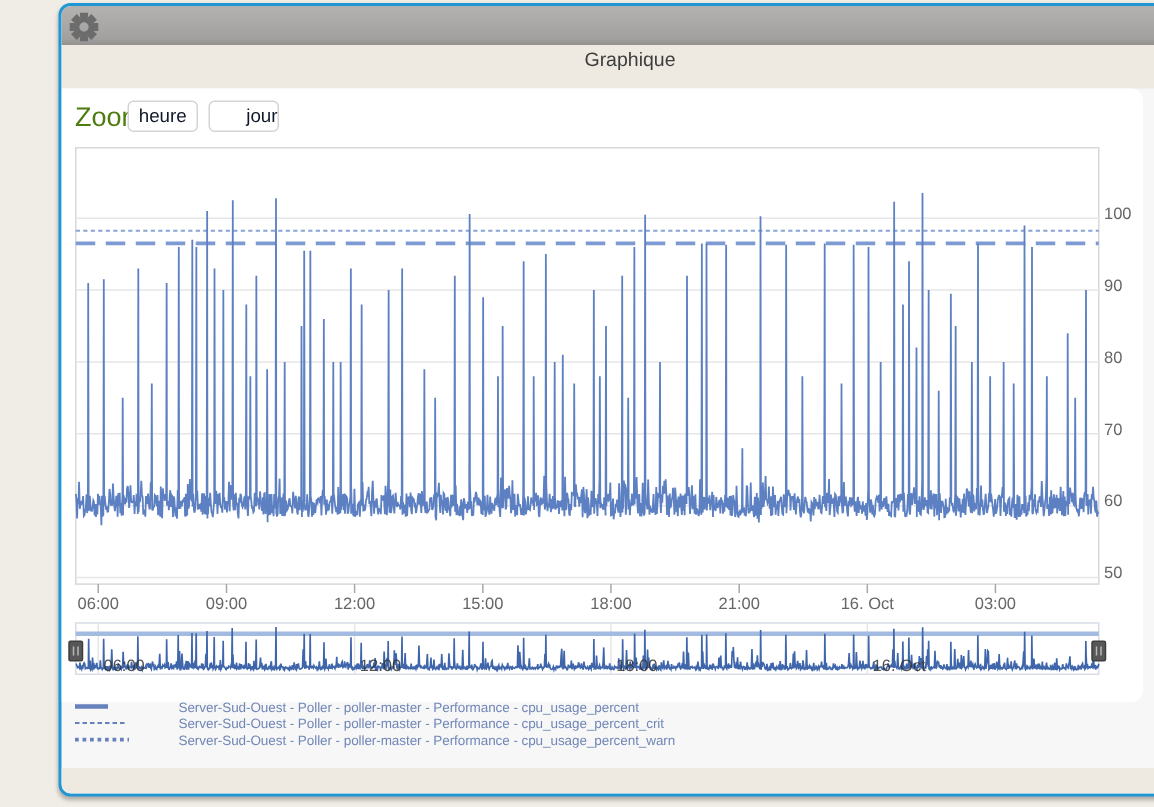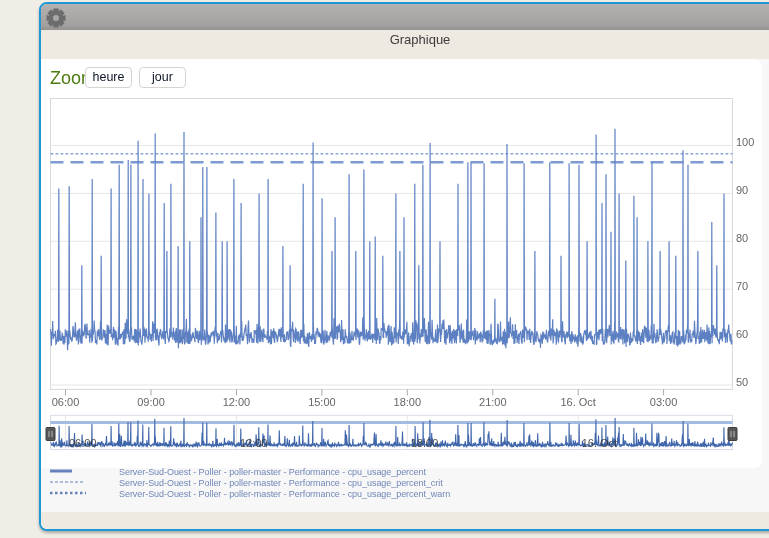--- a/index.html
+++ b/index.html
@@ -29,21 +29,21 @@
       <path d="M1.5 5.6 h9 v9.2 a1.6 1.6 0 0 1 -1.6 1.6 h-5.8 a1.6 1.6 0 0 1 -1.6 -1.6 Z" fill="#757575"></path>
       <line x1="3.6" y1="7" x2="3.6" y2="14.8" stroke="#a6a6a6" stroke-width="1"></line>
       <line x1="6" y1="7" x2="6" y2="14.8" stroke="#a6a6a6" stroke-width="1"></line>
       <line x1="8.4" y1="7" x2="8.4" y2="14.8" stroke="#a6a6a6" stroke-width="1"></line>
     </svg>
   </div>
   <div id="ttl">Graphique</div>
   <div id="panel"></div>
   <div id="zoomlbl">Zoom</div>
   <div class="zb" style="left:44px;">heure</div>
-  <div class="zb" style="left:98px;">jour</div>
+  <div class="zb" style="left:98px;text-align:right;">jour</div>
   <svg id="chart" width="721" height="416" style="position:absolute;left:0;top:84px" viewBox="0 0 721 416">
     <rect x="9.5" y="10.5" width="682.0" height="290.9" fill="#fff" stroke="#d8d8d8" stroke-width="1"></rect>
     <line x1="9.5" y1="57.5" x2="691.5" y2="57.5" stroke="#e6e6e6" stroke-width="1"></line>
       <line x1="9.5" y1="105.4" x2="691.5" y2="105.4" stroke="#e6e6e6" stroke-width="1"></line>
       <line x1="9.5" y1="153.3" x2="691.5" y2="153.3" stroke="#e6e6e6" stroke-width="1"></line>
       <line x1="9.5" y1="201.2" x2="691.5" y2="201.2" stroke="#e6e6e6" stroke-width="1"></line>
       <line x1="9.5" y1="249.1" x2="691.5" y2="249.1" stroke="#e6e6e6" stroke-width="1"></line>
       <line x1="9.5" y1="297.0" x2="691.5" y2="297.0" stroke="#e6e6e6" stroke-width="1"></line>
     <text x="24.5" y="318" text-anchor="middle" class="ax">06:00</text>
       <line x1="24.5" y1="301.4" x2="24.5" y2="307.4" stroke="#a8a8a8" stroke-width="1"></line>

